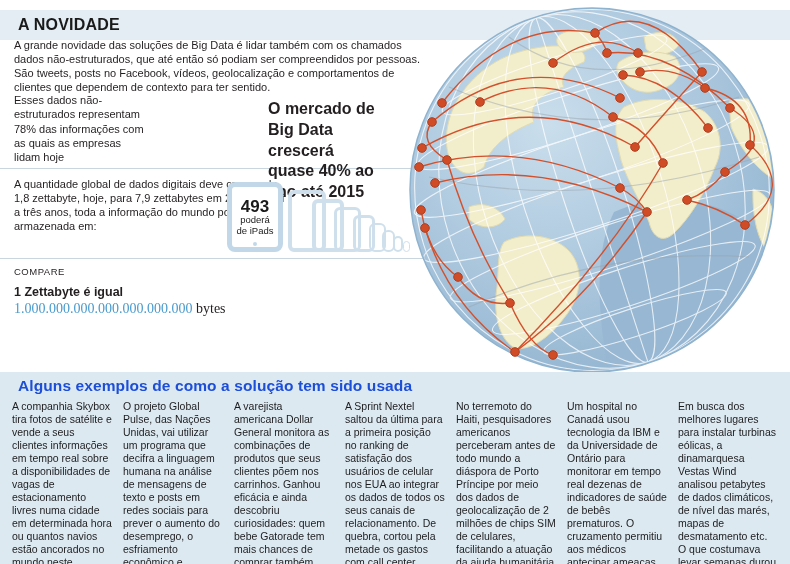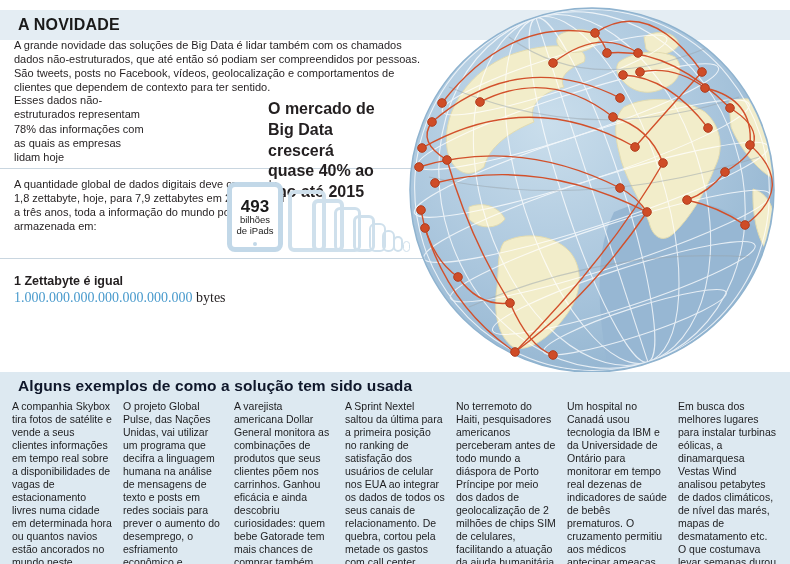--- a/index.html
+++ b/index.html
@@ -62,21 +62,21 @@
   .compare { position:absolute; left:14px; top:266px; z-index:2; }
   .compare-label { font-size:9.5px; letter-spacing:.5px; color:#231f20; margin-bottom:4px; }
   .cmp-title { font-size:12.5px; font-weight:bold; color:#231f20; margin-top:8px; }
   .cmp-value { font-size:14px; margin-top:2px; color:#4a9bcd;font-family:Liberation Serif, serif; }
   .cmp-value .unit { color:#231f20; }
   .globe { position:absolute; left:409px; top:7px; width:366px; height:366px; z-index:1; }
   .bottom-band {
     position:absolute; left:0; top:372px; width:790px; height:192px;
     background:#dde9f1; z-index:3;
   }
-  .bottom-band h2 { font-size:15.5px; font-weight:bold; color:#0f172a; padding:5px 0 0 18px; letter-spacing:.1px; }
+  .bottom-band h2 { font-size:15.5px; font-weight:bold; color:#1d4ed8; padding:5px 0 0 18px; letter-spacing:.1px; }
   .examples { display:flex; gap:11px; padding:5px 12px 0 12px; }
   .examples .col { flex:1; font-size:10.5px; line-height:1.24; color:#1d1d1f; }
 </style>
 </head>
 <body>
 
 <div class="page">
 
   <div class="title-band">
     <h1>A NOVIDADE</h1>
@@ -209,37 +209,38 @@
 
   <p class="market">O mercado de Big Data crescerá quase 40% ao ano até 2015</p>
 
   <div class="divider div1"></div>
 
   <p class="growth">A quantidade global de dados digitais deve crescer de 1,8 zettabyte, hoje, para 7,9 zettabytes em 2015. Daqui a três anos, toda a informação do mundo poderá ser armazenada em:</p>
 
   <div class="ipad-row">
     <div class="ipad-big">
       <div class="n">493</div>
-      <div class="t">bilhões</div>
+      <div class="t">poderá</div>
       <div class="t">de iPads</div>
       <div class="home"></div>
     </div>
     <div class="ipad-ghost g1"></div>
     <div class="ipad-ghost g2"></div>
     <div class="ipad-ghost g3"></div>
     <div class="ipad-ghost g4"></div>
     <div class="ipad-ghost g5"></div>
     <div class="ipad-ghost g6"></div>
     <div class="ipad-ghost g7"></div>
     <div class="ipad-ghost g8"></div>
   </div>
 
   <div class="divider div2"></div>
 
   <div class="compare">
+    <div class="compare-label">COMPARE</div>
     <div class="cmp-title">1 Zettabyte é igual</div>
     <div class="cmp-value"><span>1.000.000.000.000.000.000.000</span><span class="unit"> bytes</span></div>
   </div>
 
   <div class="bottom-band">
     <h2>Alguns exemplos de como a solução tem sido usada</h2>
     <div class="examples">
       <div class="col">A companhia Skybox tira fotos de satélite e vende a seus clientes informações em tempo real sobre a disponibilidades de vagas de estacionamento livres numa cidade em determinada hora ou quantos navios estão ancorados no mundo neste momento</div>
       <div class="col">O projeto Global Pulse, das Nações Unidas, vai utilizar um programa que decifra a linguagem humana na análise de mensagens de texto e posts em redes sociais para prever o aumento do desemprego, o esfriamento econômico e epidemias de doenças</div>
       <div class="col">A varejista americana Dollar General monitora as combinações de produtos que seus clientes põem nos carrinhos. Ganhou eficácia e ainda descobriu curiosidades: quem bebe Gatorade tem mais chances de comprar também laxante</div>

